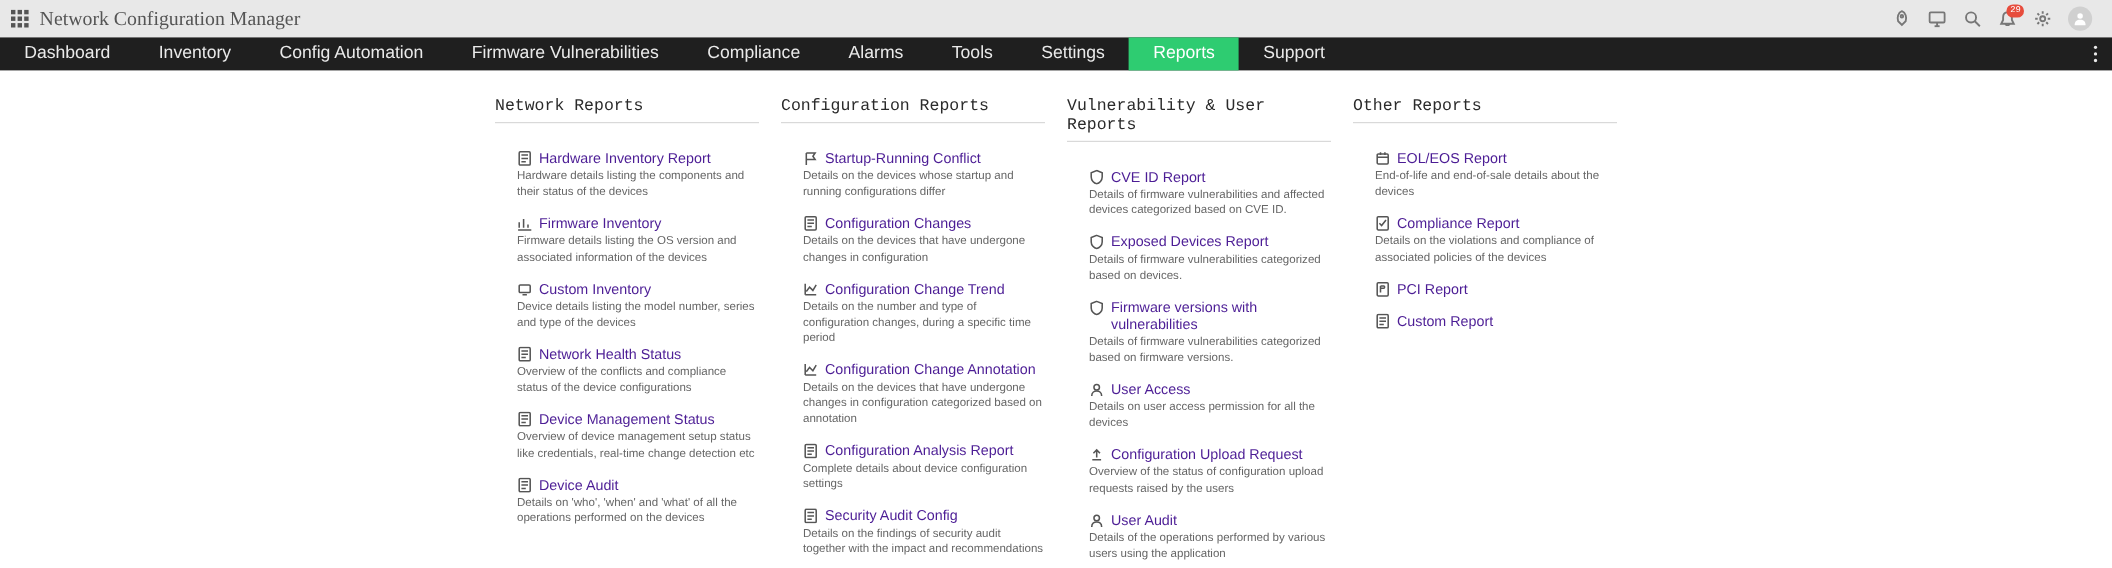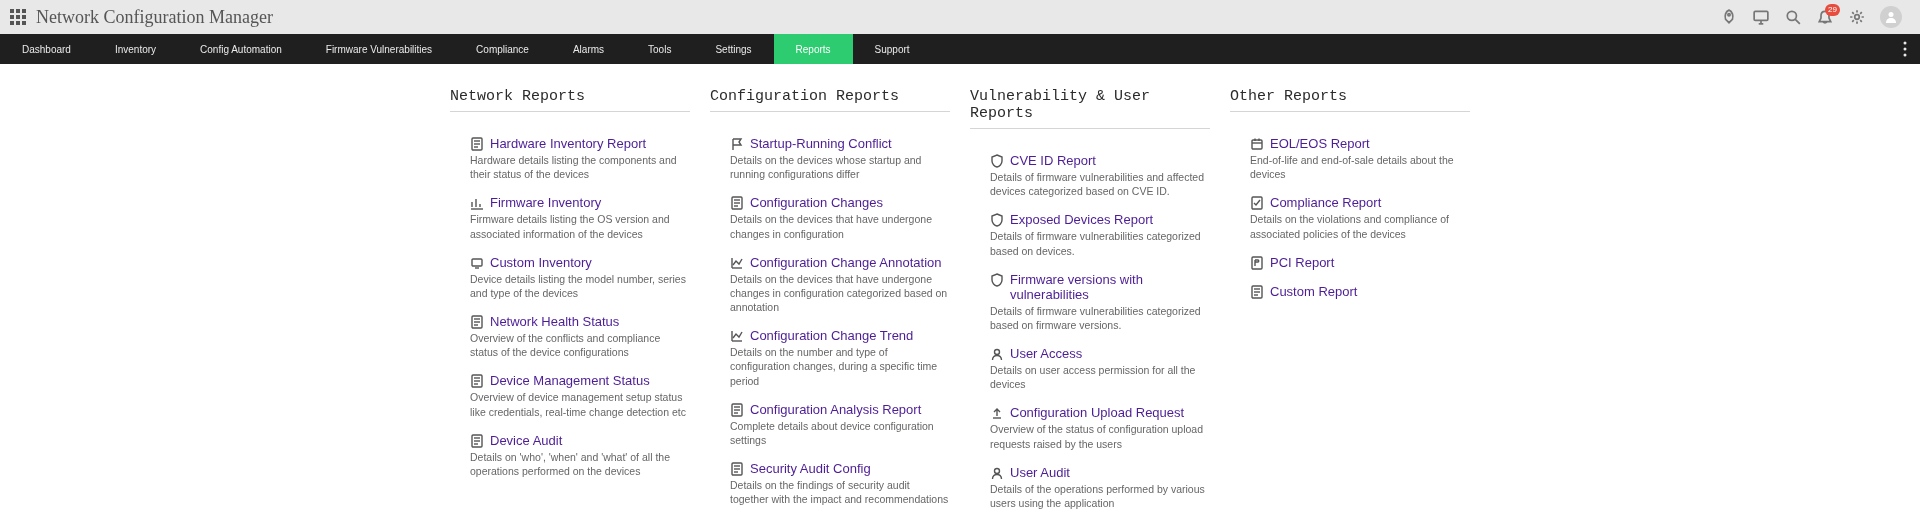--- a/index.html
+++ b/index.html
@@ -39,20 +39,21 @@
     align-items: center;
     gap: 14px;
     padding-right: 8px;
   }
   .hicon {
     width: 18px; height: 18px;
     color: #777;
     display: flex; align-items: center; justify-content: center;
     position: relative;
     cursor: pointer;
+    font-family: Liberation Mono, monospace;
   }
   .hicon svg { width: 16px; height: 16px; stroke: currentColor; fill: none; stroke-width: 1.5; }
   .badge {
     position: absolute;
     top: -4px; right: -6px;
     background: #e74c3c;
     color: #fff;
     font-size: 8px;
     line-height: 12px;
     padding: 0 3px;
@@ -72,21 +73,21 @@
   
   .nav {
     background: #1f1f1f;
     height: 30px;
     display: flex;
     align-items: stretch;
     position: relative;
   }
   .nav-item {
     color: #eaeaea;
-    font-size: 10px;
+    font-size: 16px;
     padding: 0 22px;
     display: flex;
     align-items: center;
     cursor: pointer;
   }
   .nav-item.active {
     background: #2ecc71;
     color: #fff;
   }
   .nav-more {
@@ -380,32 +381,32 @@
                 </svg></span>
               <a class="report-link">Configuration Changes</a>
             </div>
             <div class="report-desc">Details on the devices that have undergone changes in configuration</div>
           </div>
           <div class="report-item">
             <div class="report-head">
               <span class="ricon"><svg viewBox="0 0 14 14">
                   <use href="#i-chart"></use>
                 </svg></span>
+              <a class="report-link">Configuration Change Trend</a>
+            </div>
+            <div class="report-desc">Details on the number and type of configuration changes, during a specific time period</div>
+          </div>
+          <div class="report-item">
+            <div class="report-head">
+              <span class="ricon"><svg viewBox="0 0 14 14">
+                  <use href="#i-chart"></use>
+                </svg></span>
               <a class="report-link">Configuration Change Annotation</a>
             </div>
             <div class="report-desc">Details on the devices that have undergone changes in configuration categorized based on annotation</div>
-          </div>
-          <div class="report-item">
-            <div class="report-head">
-              <span class="ricon"><svg viewBox="0 0 14 14">
-                  <use href="#i-chart"></use>
-                </svg></span>
-              <a class="report-link">Configuration Change Trend</a>
-            </div>
-            <div class="report-desc">Details on the number and type of configuration changes, during a specific time period</div>
           </div>
           <div class="report-item">
             <div class="report-head">
               <span class="ricon"><svg viewBox="0 0 14 14">
                   <use href="#i-doc-lines"></use>
                 </svg></span>
               <a class="report-link">Configuration Analysis Report</a>
             </div>
             <div class="report-desc">Complete details about device configuration settings</div>
           </div>

